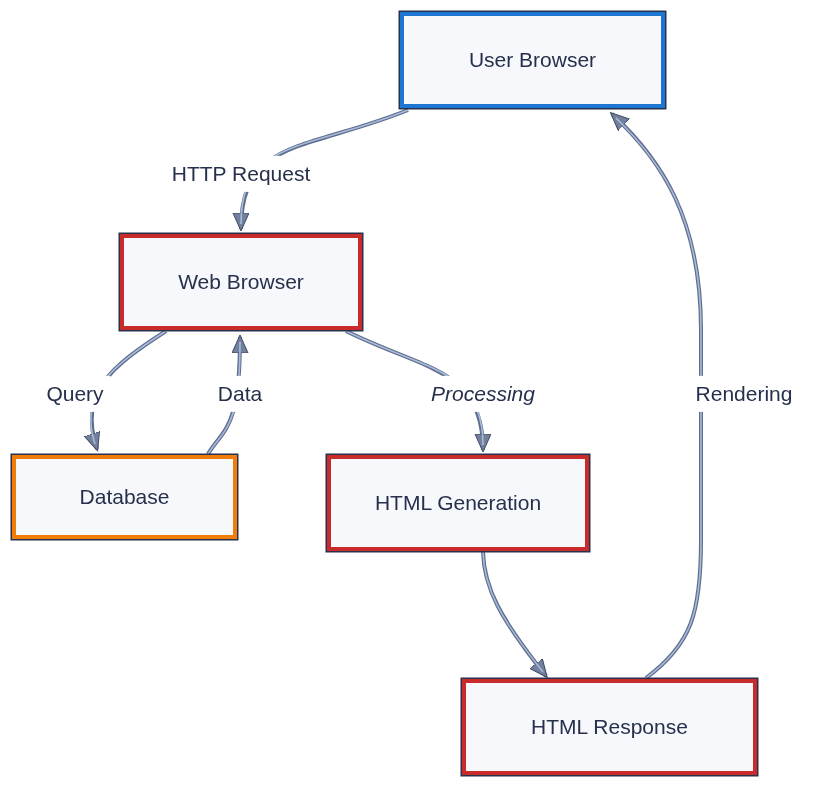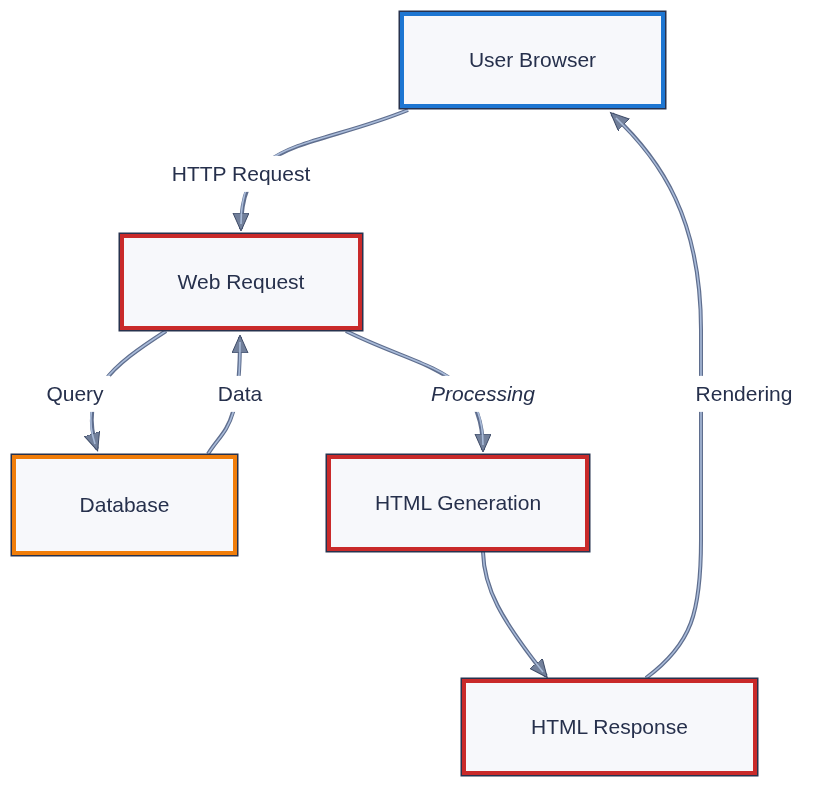--- a/index.html
+++ b/index.html
@@ -58,24 +58,24 @@
       <path class="edge-outer" d="M646,678 C692,644 701,612 701,540 C701,430 701,380 701,330 C701,220 662,160 612,114" marker-end="url(#arrow)"></path>
       <path class="edge-inner" d="M646,678 C692,644 701,612 701,540 C701,430 701,380 701,330 C701,222 664,164 616,118"></path>
     </g>
   </svg>
 
   <div class="node" style="left: 400px; top: 12px; width: 265px; height: 96px; border-color: rgb(29, 118, 210);">
     <span>User Browser</span>
   </div>
 
   <div class="node" style="left: 120px; top: 234px; width: 242px; height: 96px; border-color: rgb(201, 42, 42);">
-    <span>Web Request</span>
+    <span>Web Browser</span>
   </div>
 
-  <div class="node" style="left: 12px; top: 455px; width: 225px; height: 100px; border-color: rgb(240, 125, 10);">
+  <div class="node" style="left: 12px; top: 455px; width: 225px; height: 84px; border-color: rgb(240, 125, 10);">
     <span>Database</span>
   </div>
 
   <div class="node" style="left: 327px; top: 455px; width: 262px; height: 96px; border-color: rgb(201, 42, 42);">
     <span>HTML Generation</span>
   </div>
 
   <div class="node" style="left: 446px; top: 679px; width: 295px; height: 96px; border-color: rgb(201, 42, 42); margin-left: 16px;">
     <span>HTML Response</span>
   </div>

